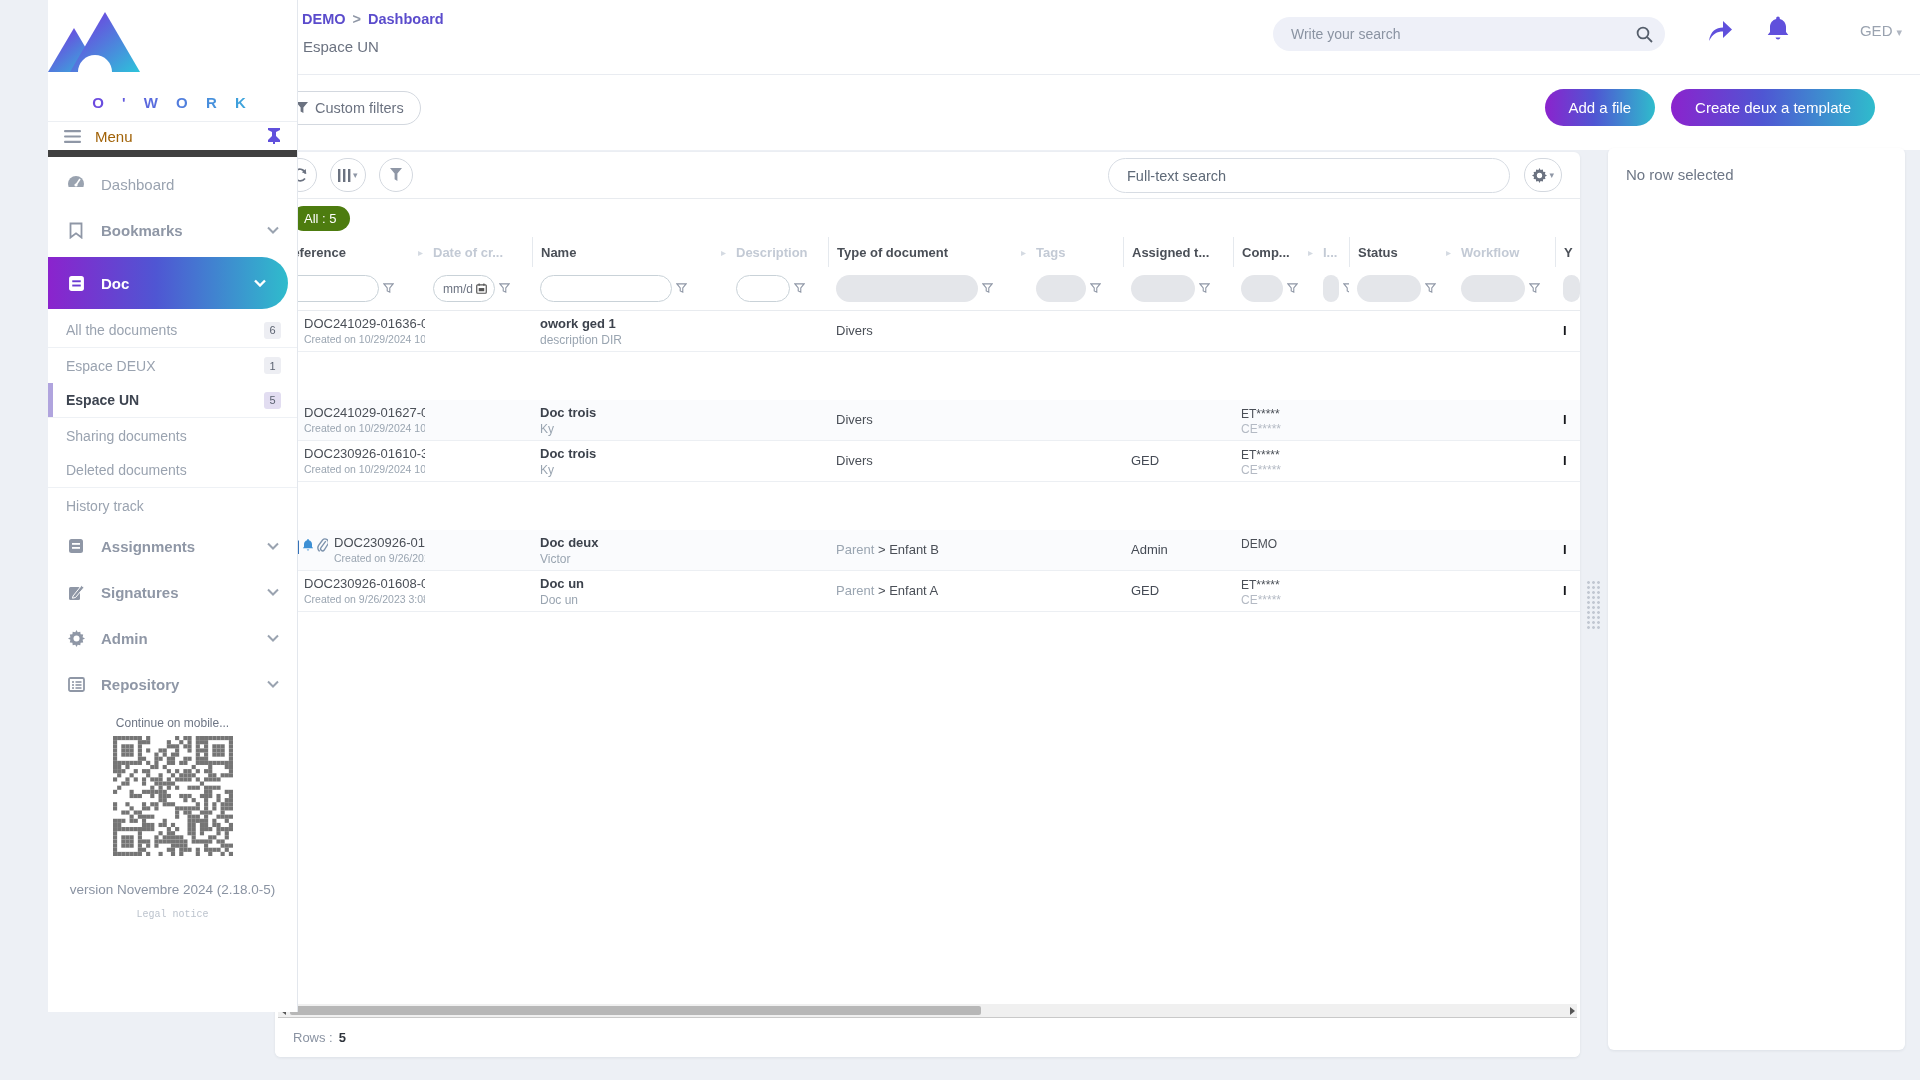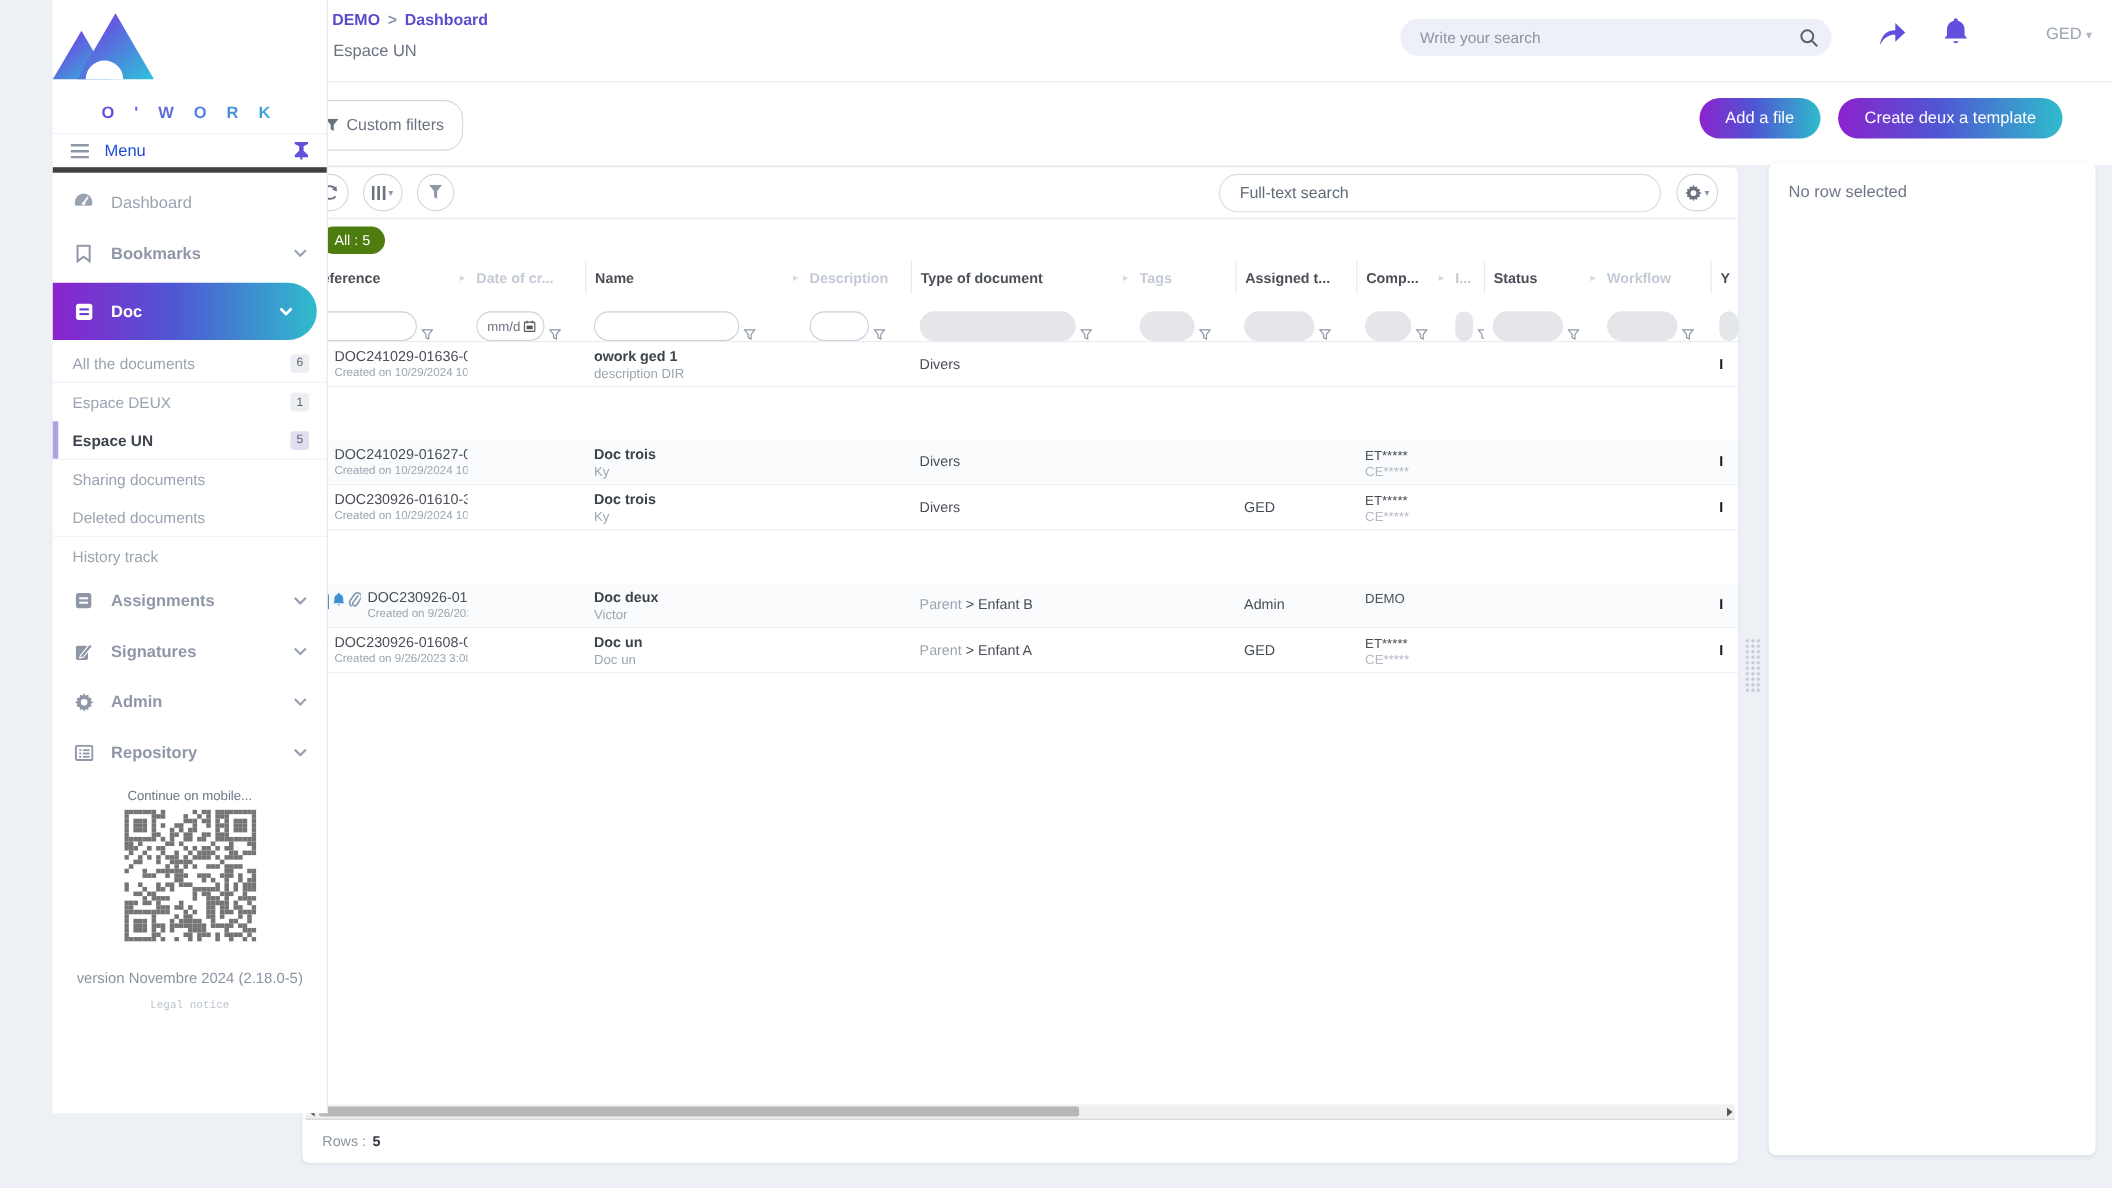--- a/index.html
+++ b/index.html
@@ -7,21 +7,21 @@
     font-family:"Liberation Sans","DejaVu Sans",sans-serif; color:#454b55; }
 
   
   .sidebar { position:absolute; left:0; top:0; width:250px; height:1012px; background:#fff;
     border-right:1px solid #e3e7ed; z-index:5;margin-left:48px; }
   .logo-wrap { padding-top:10px; text-align:center; }
   .logo-word { font-size:15px; font-weight:bold; letter-spacing:7px; margin-top:2px;
     background:linear-gradient(90deg,#7a2ce0,#2cc4da); -webkit-background-clip:text;
     background-clip:text; color:transparent; }
   .menu-row { height:36px; margin-top:10px; display:flex; align-items:center; padding:0 16px;
-    border-top:1px solid #eceff3; border-bottom:5px solid #404040; color:#1d4ed8; }
+    border-top:1px solid #eceff3; border-bottom:7px solid #404040; color:#a16207; }
   .menu-row .label { font-size:15px; margin-left:14px; }
   .menu-row .pin { margin-left:auto; }
   .nav { margin-top:4px; }
   .nav-item { height:46px; display:flex; align-items:center; padding:0 18px; color:#8f97a6;
     font-size:15px; font-weight:bold; cursor:pointer; }
   .nav-item.plain { font-weight:normal; color:#9aa3b0; }
   .nav-item .ic { width:20px; display:flex; justify-content:center; }
   .nav-item .label { margin-left:15px; }
   .nav-item .chev { margin-left:auto; color:#9aa3b0; }
   .nav-item.active-grad { background:linear-gradient(90deg,#8b23cd,#4f56d3 45%,#2fbccc);
@@ -54,21 +54,21 @@
     font-size:15px; color:#6b7280; }
   .g-search { position:absolute; right:255px; top:17px; width:392px; height:34px; background:#eef0f8;
     border-radius:17px; display:flex; align-items:center; padding:0 12px 0 18px; }
   .g-search input { flex:1; border:none; outline:none; background:transparent; font-size:14px;
     color:#55606e; font-family:inherit; }
   .g-search input::placeholder { color:#8a93a2; }
   .icon-btn { position:absolute; top:16px; cursor:pointer; }
   .profile { position:absolute; right:18px; top:22px; font-size:15px; color:#9aa3b0; cursor:pointer; }
   .profile .caret { font-size:11px; margin-left:4px; color:#b0b7c2; }
   .topbar-actions { position:relative; height:75px; }
-  .btn-outline { position:absolute; left:29px; top:16px; height:46px; border:1px solid #d3d8df;
+  .btn-outline { position:absolute; left:29px; top:16px; height:34px; border:1px solid #d3d8df;
     border-radius:17px; background:#fff; display:flex; align-items:center; gap:7px; padding:0 16px;
     font-size:14.5px; color:#6b7280; cursor:pointer; }
   .grad-btns { position:absolute; right:45px; top:14px; display:flex; gap:16px; }
   .btn-grad { height:37px; border:none; border-radius:19px; padding:0 24px; font-size:15px;
     color:#fff; cursor:pointer; font-family:inherit;
     background:linear-gradient(90deg,#8b23cd,#4f56d3 45%,#2fbccc); }
 
   
   .table-card { position:absolute; left:275px; top:152px; width:1305px; height:905px; background:#fff;
     border-radius:6px; box-shadow:0 1px 3px rgba(40,50,70,.08); overflow:hidden; }
@@ -88,21 +88,21 @@
     cursor:pointer; }
   .grid-row { display:grid;
     grid-template-columns:150px 107px 196px 100px 200px 95px 110px 82px 34px 104px 102px minmax(0,1fr); }
   .hdr { height:30px; align-items:center; }
   .hdr .hcell { position:relative; font-size:13px; font-weight:bold; color:#4a4f57; padding-left:8px;
     white-space:nowrap; overflow:hidden; height:100%; display:flex; align-items:center; cursor:pointer; }
   .hdr .hcell.muted { color:#c3cad5; }
   .hdr .hcell .col-arrow { position:absolute; right:2px; color:#d4dae2; font-size:10px; }
   .gb { border-left:1px solid #e5e9ee; }
   .frow { height:44px; align-items:center; border-bottom:1px solid #e8ebef; }
-  .fcell { display:flex; align-items:flex-end; gap:4px; padding-left:8px; height:100%; overflow:hidden; }
+  .fcell { display:flex; align-items:center; gap:4px; padding-left:8px; height:100%; overflow:hidden; }
   .fin { height:27px; border:1px solid #c9d2d8; border-radius:14px; background:#fff; outline:none;
     font-family:inherit; font-size:12px; color:#6b7280; padding:0 8px; min-width:0; }
   .fin.gray { background:#e4e6ea; border:none; }
   .date-wrap { height:27px; border:1px solid #c9d2d8; border-radius:14px; display:flex;
     align-items:center; padding:0 6px 0 9px; gap:3px; font-size:12px; color:#6b7280; width:62px; }
   .funnel-o { flex:0 0 auto; cursor:pointer; }
   .drow { height:41px; border-bottom:1px solid #eceff3; font-size:13px; cursor:pointer; }
   .drow.alt { background:#fafbfd;margin-top:48px; }
   .dcell { padding:5px 4px 0 8px; overflow:hidden; white-space:nowrap; }
   .ref-flex { display:flex; align-items:flex-start; gap:6px; }

